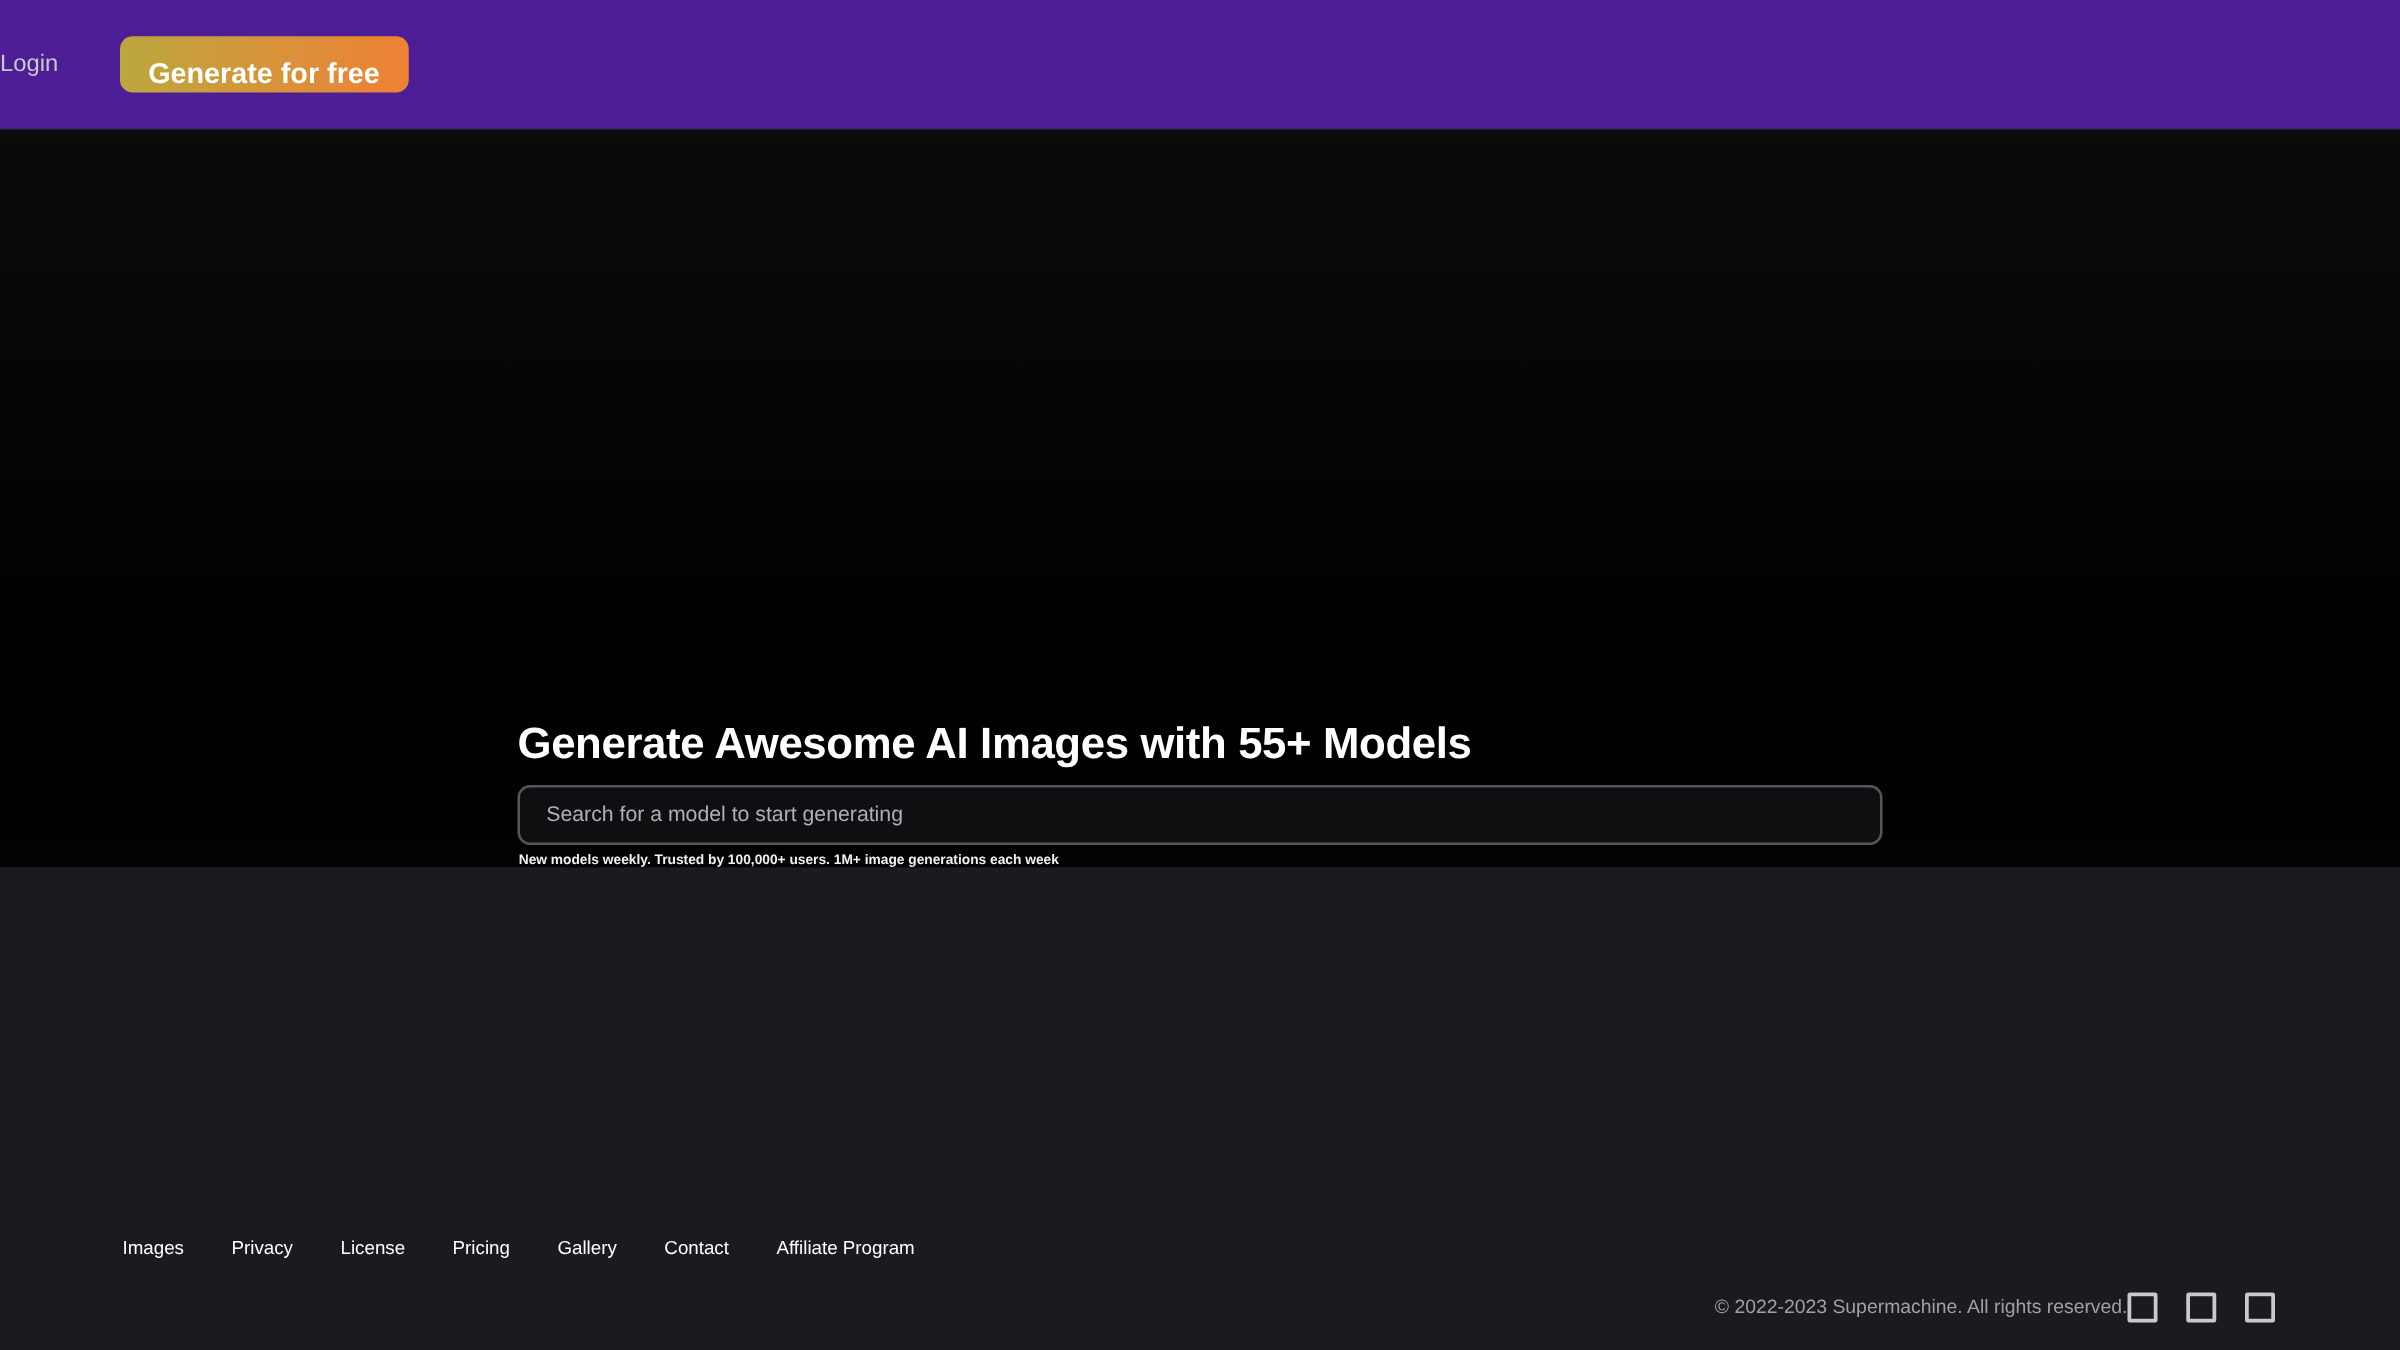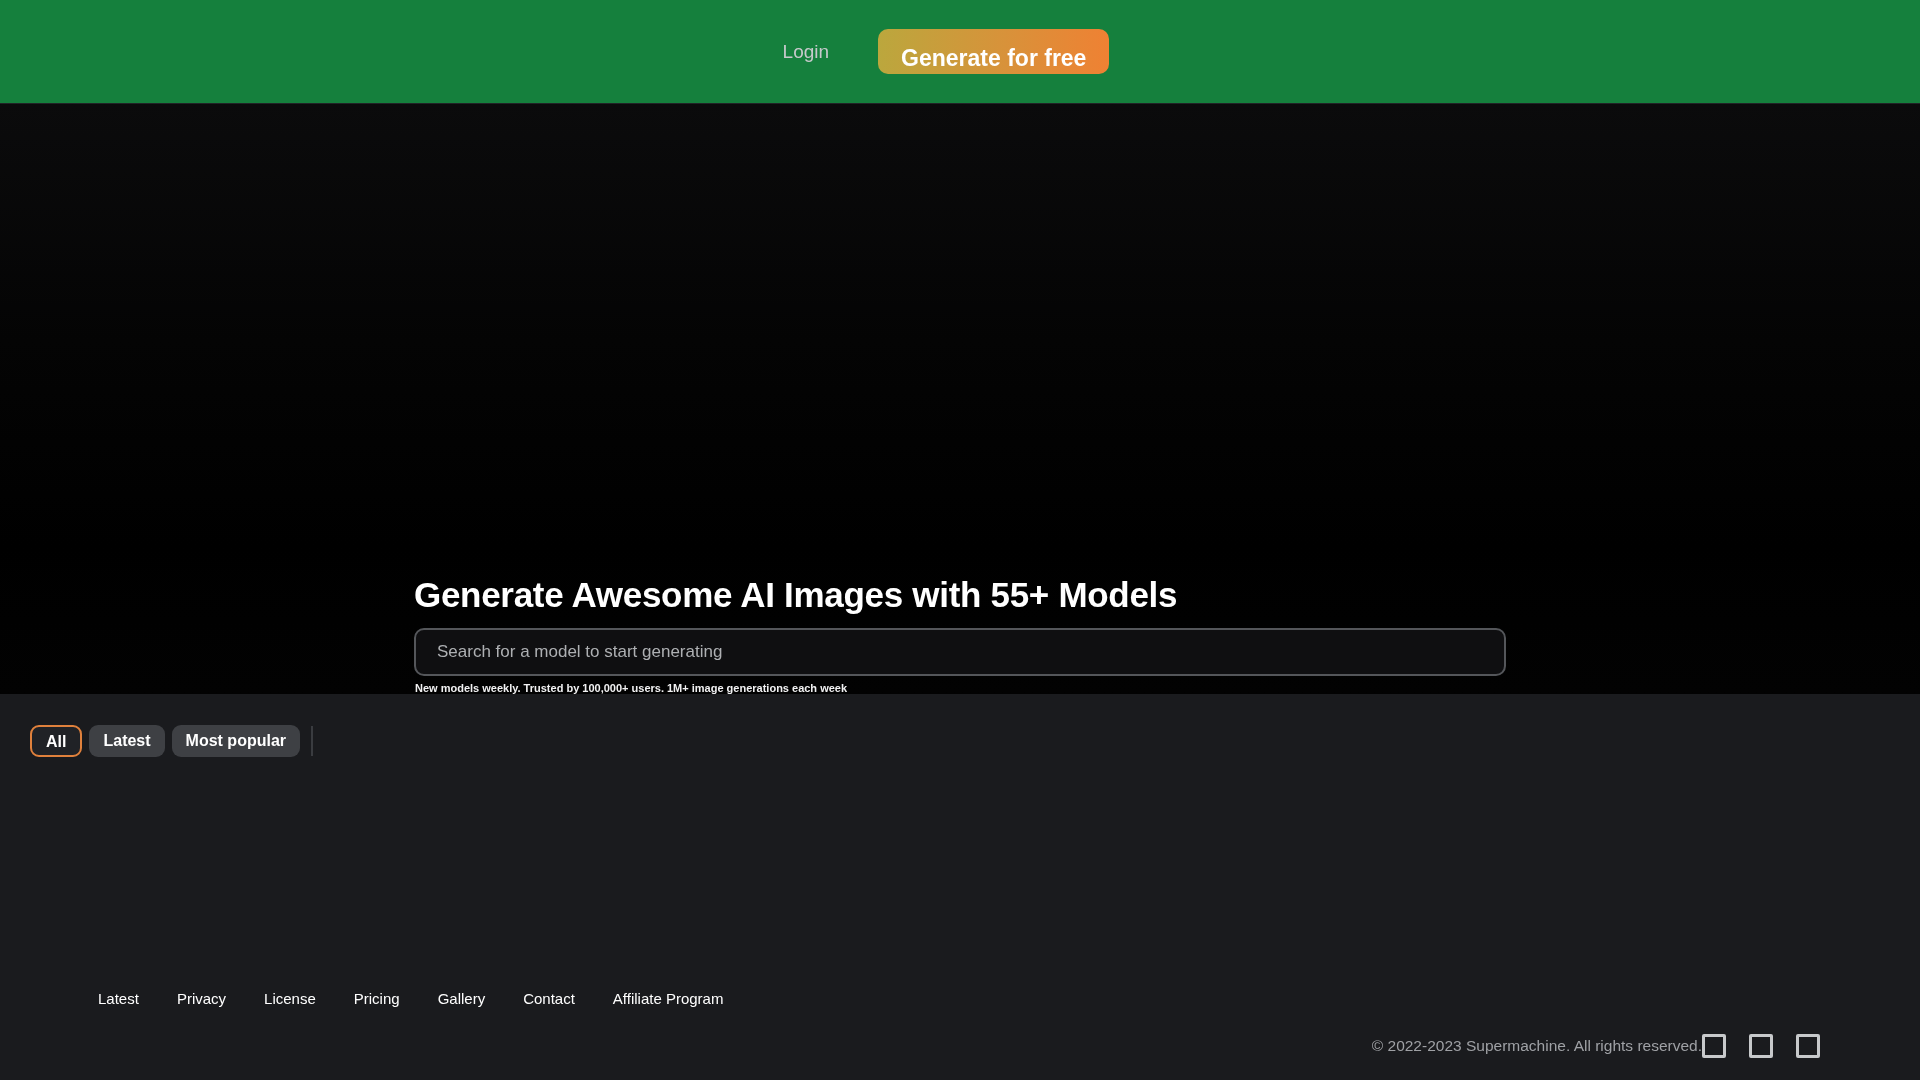--- a/index.html
+++ b/index.html
@@ -7,24 +7,24 @@
     margin: 0; padding: 0;
     width: 1920px; height: 1080px;
     overflow: hidden;
     background: #1a1b1e;
     font-family: "Liberation Sans", sans-serif;
   }
 
   
   .top-nav {
     height: 104px;
-    background: #15803d;
+    background: #4c1d95;
     display: flex;
     align-items: center;
-    justify-content: center;
+    justify-content: flex-start;
     padding-right: 28px;
     border-bottom: 1px solid #222327;
   }
   .login-link {
     color: #c7c9cc;
     font-size: 19px;
     margin-right: 49px;
     text-decoration: none;
     cursor: pointer;
   }
@@ -166,30 +166,24 @@
 <section class="hero">
   <div class="hero-inner">
     <h1 class="hero-title">Generate Awesome AI Images with 55+ Models</h1>
     <input class="search-input" type="text" placeholder="Search for a model to start generating" style="">
     <p class="hero-subtext">New models weekly. Trusted by 100,000+ users. 1M+ image generations each week</p>
   </div>
 </section>
 
 <section class="content-section">
 
-  <div class="filter-bar">
-    <button class="filter-button active">All</button>
-    <button class="filter-button">Latest</button>
-    <button class="filter-button">Most popular</button>
-    <div class="filter-divider"></div>
-  </div>
 
   <footer class="footer">
     <nav class="footer-links">
-      <a class="footer-link">Latest</a>
+      <a class="footer-link">Images</a>
       <a class="footer-link">Privacy</a>
       <a class="footer-link">License</a>
       <a class="footer-link">Pricing</a>
       <a class="footer-link">Gallery</a>
       <a class="footer-link">Contact</a>
       <a class="footer-link">Affiliate Program</a>
     </nav>
     <div class="footer-bottom">
       <span class="copyright">© 2022-2023 Supermachine. All rights reserved.</span>
       <div class="social-icons">

